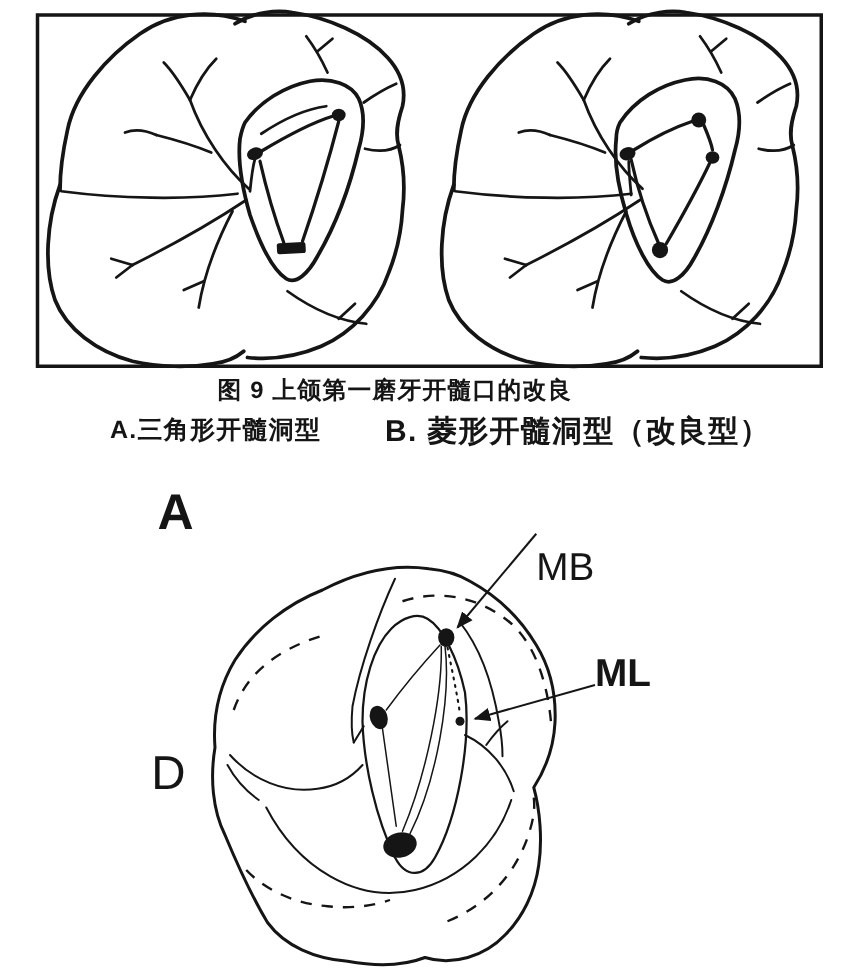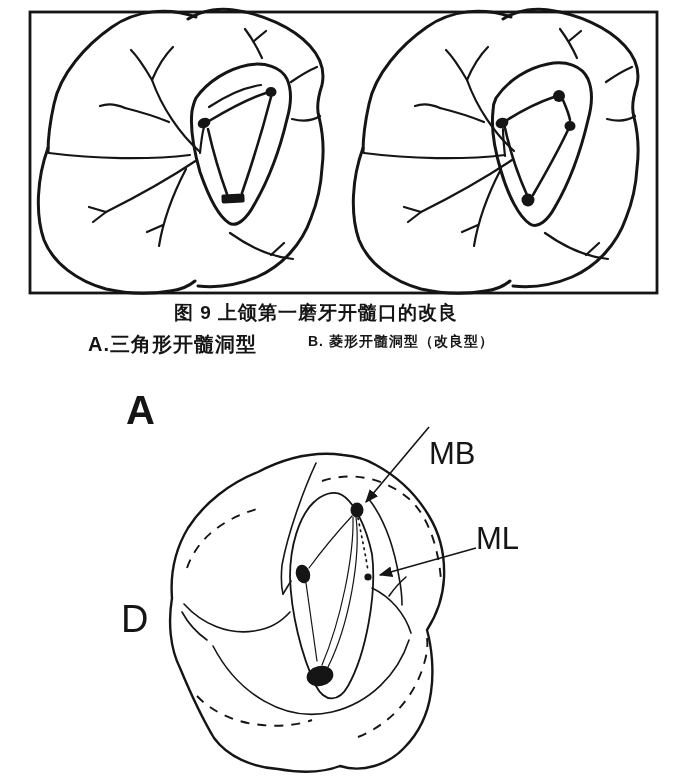--- a/index.html
+++ b/index.html
@@ -19,24 +19,24 @@
   .bo{fill:none;stroke:#151515;stroke-width:2.4;stroke-linecap:round;stroke-linejoin:round;}
   .bm{fill:none;stroke:#151515;stroke-width:1.6;stroke-linecap:round;stroke-linejoin:round;}
   .bt{fill:none;stroke:#151515;stroke-width:1.2;stroke-linecap:round;stroke-linejoin:round;}
   .bd{fill:none;stroke:#151515;stroke-width:1.9;stroke-linecap:butt;stroke-dasharray:9 8;}
   .bdot{fill:none;stroke:#151515;stroke-width:1.7;stroke-linecap:round;stroke-dasharray:1.5 4.6;}
   .arrow{fill:none;stroke:#151515;stroke-width:1.6;}
   
   .lbl{position:absolute;white-space:nowrap;line-height:1;color:#151515;}
   .cap1{top:303px;left:316px;transform:translateX(-50%);font-size:19px;font-weight:bold;letter-spacing:1px;}
   .cap2a{top:334px;left:88px;font-size:20px;font-weight:bold;letter-spacing:1px;}
-  .cap2b{top:334px;left:308px;font-size:14px;font-weight:bold;letter-spacing:1px;}
+  .cap2b{top:334px;left:308px;font-size:24px;font-weight:bold;letter-spacing:1px;}
   .panelA{top:390px;left:126px;font-size:40px;font-weight:700;}
   .mb{top:390px;left:429px;font-size:31px;font-weight:400;margin-top:48px;}
-  .ml{top:523px;left:476px;font-size:31px;font-weight:400;}
+  .ml{top:523px;left:476px;font-size:31px;font-weight:700;}
   .dd{top:600px;left:121px;font-size:38px;font-weight:400;}
 </style>
 </head>
 <body>
 
 <div id="stage">
 
   <svg id="art" width="674" height="780" viewBox="0 0 674 780" xmlns="http://www.w3.org/2000/svg">
     <defs>
       <marker id="arrowhead" viewBox="0 0 10 8" refX="9" refY="4" markerWidth="8.5" markerHeight="7" orient="auto-start-reverse">

